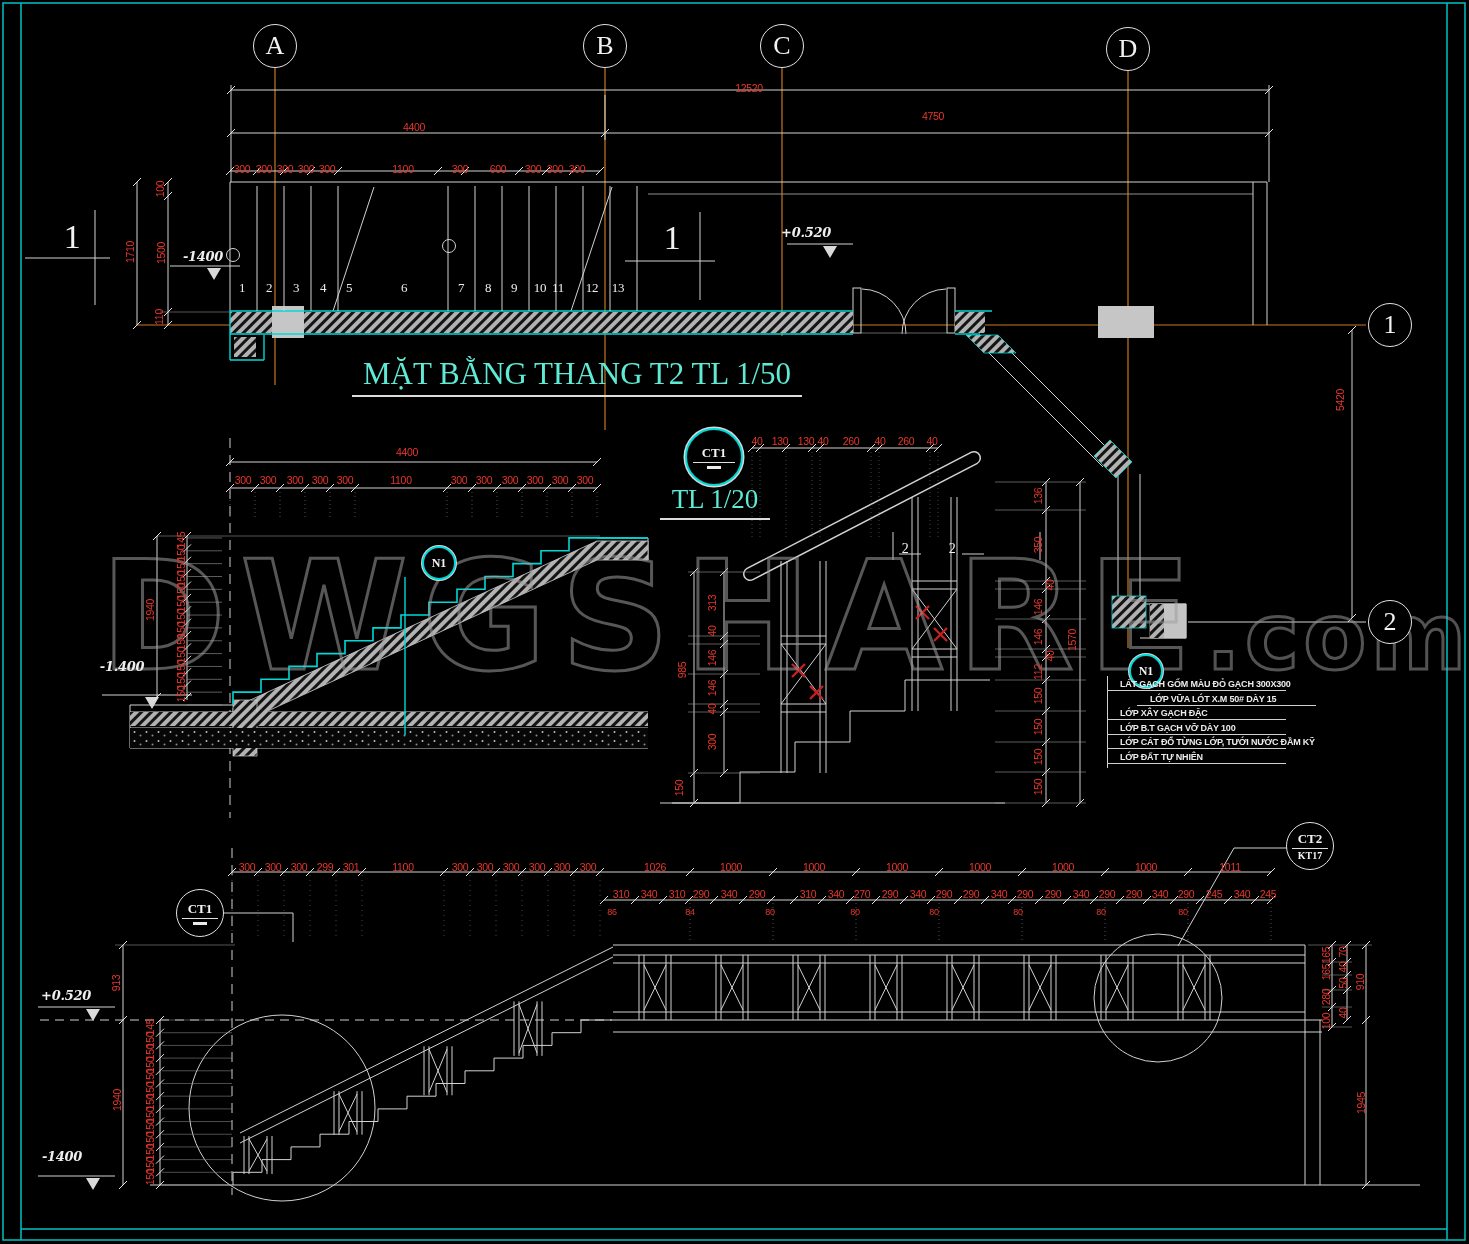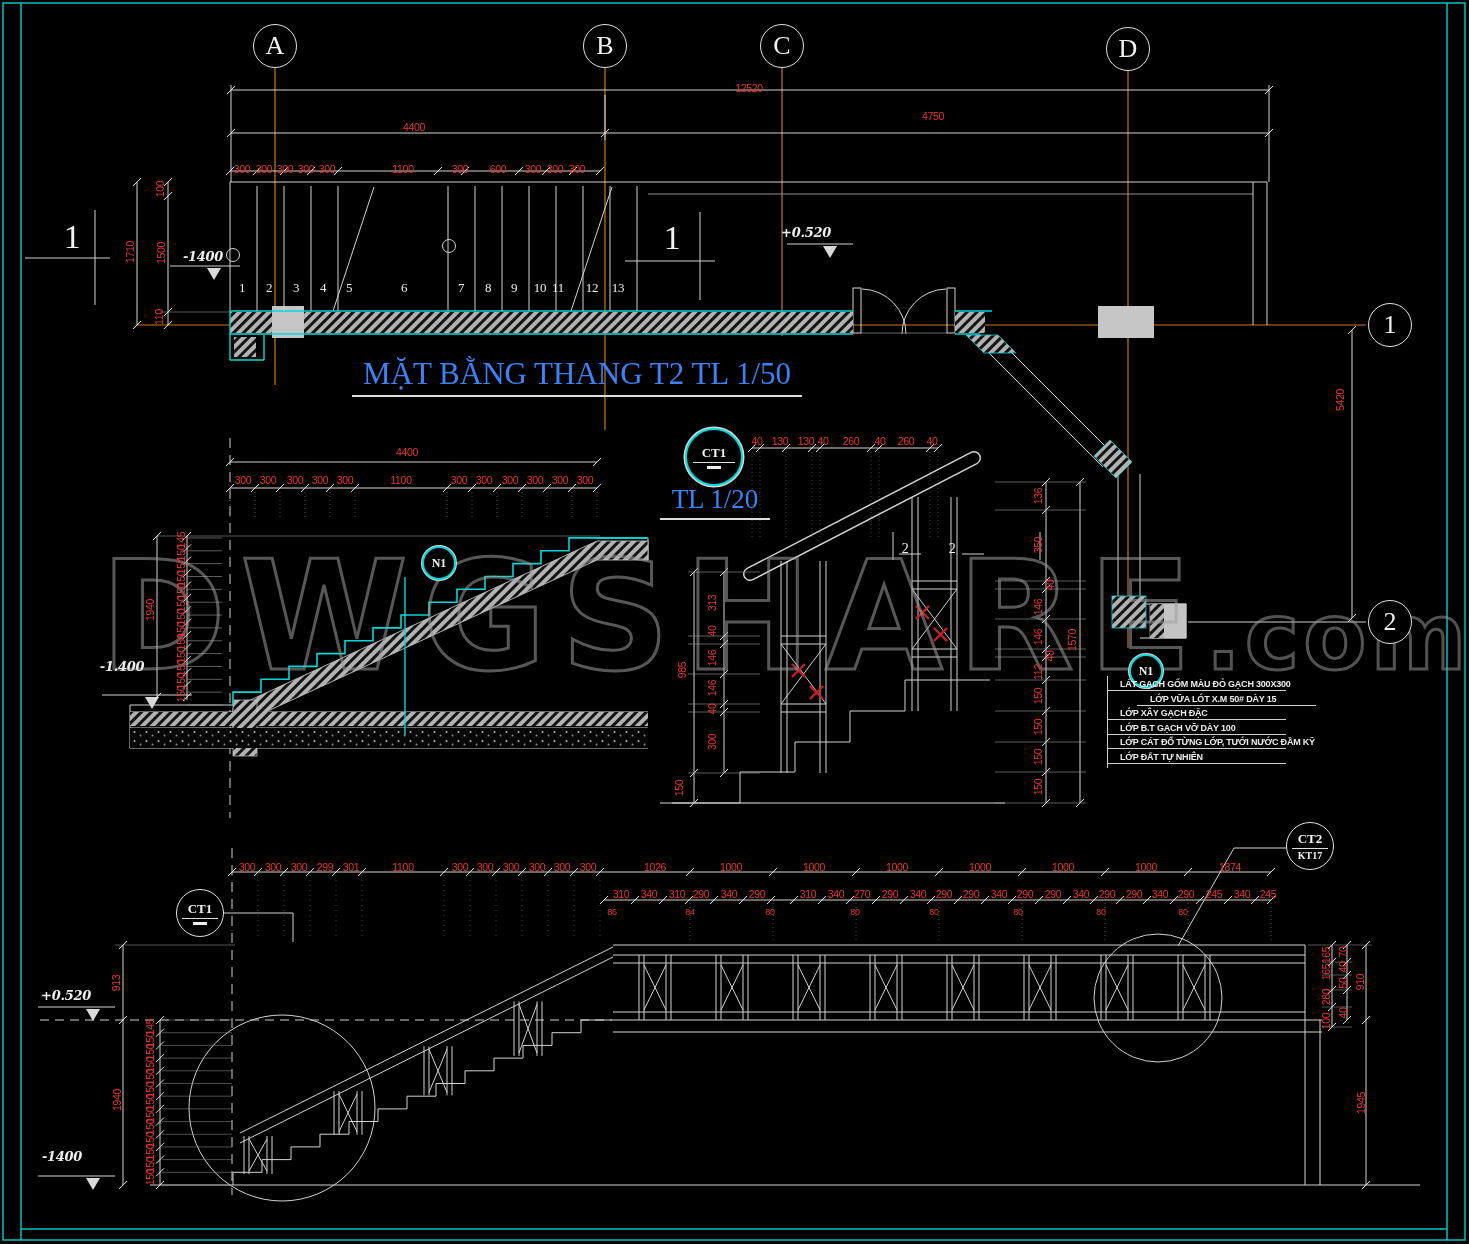--- a/index.html
+++ b/index.html
@@ -20,21 +20,21 @@
   .db{position:absolute;transform:translate(-50%,-50%);border-radius:50%;background:#000;
       display:flex;flex-direction:column;align-items:center;justify-content:center;color:#f2f2f2;}
   .db .dv{width:78%;height:1px;background:#e0e0e0;margin:1px 0;}
   .db .dash{width:14px;height:3px;background:#ececec;margin-top:2px;}
   .db.cyan-big{width:54px;height:54px;border:2px solid #00d8d8;
       box-shadow:0 0 0 1.5px #d8d8d8, inset 0 0 0 1px #0a0a0a;font:700 13px "Liberation Serif",serif;}
   .db.cyan-small{width:30px;height:30px;border:2px solid #00d8d8;
       box-shadow:0 0 0 1px #d8d8d8;font:700 12px "Liberation Serif",serif;margin-left:34px;}
   .db.white-big{width:46px;height:46px;border:1.5px solid #e0e0e0;font:700 13px "Liberation Serif",serif;}
   .db .sub{font:700 10px "Liberation Serif",serif;}
-  .title{position:absolute;color:#3b82f6;font-family:"Liberation Serif",serif;
+  .title{position:absolute;color:#5eead4;font-family:"Liberation Serif",serif;
          border-bottom:2px solid #dcdcdc;text-align:center;padding-bottom:3px;}
   #title-plan{left:352px;top:356px;width:450px;font-size:31px;}
   #title-mc{left:198px;top:766px;width:322px;font-size:26px;}
   #title-elev{left:524px;top:1190px;width:450px;font-size:30px;}
   #title-tl20{left:660px;top:484px;width:110px;font-size:27px;}
   #watermark{position:absolute;left:100px;top:528px;font:700 152px "DejaVu Sans",sans-serif;
       letter-spacing:14px;color:transparent;-webkit-text-stroke:3px rgba(158,158,158,.55);
       pointer-events:none;}
   #watermark .suf{font-size:92px;letter-spacing:4px;-webkit-text-stroke:3px rgba(150,150,150,.55);}
   .note-row{position:absolute;width:166px;border-bottom:1px solid #cfcfcf;color:#ececec;
@@ -710,21 +710,21 @@
       <div class="lbl red" style="left: 537px; top: 867px;">300</div>
       <div class="lbl red" style="left: 562px; top: 867px;">300</div>
       <div class="lbl red" style="left: 588px; top: 867px;">300</div>
       <div class="lbl red" style="left: 655px; top: 867px;">1026</div>
       <div class="lbl red" style="left: 731px; top: 867px;">1000</div>
       <div class="lbl red" style="left: 814px; top: 867px;">1000</div>
       <div class="lbl red" style="left: 897px; top: 867px;">1000</div>
       <div class="lbl red" style="left: 980px; top: 867px;">1000</div>
       <div class="lbl red" style="left: 1063px; top: 867px;">1000</div>
       <div class="lbl red" style="left: 1146px; top: 867px;">1000</div>
-      <div class="lbl red" style="left: 1230px; top: 867px;">1874</div>
+      <div class="lbl red" style="left: 1230px; top: 867px;">1011</div>
       <div class="lbl red" style="left: 621px; top: 894px;">310</div>
       <div class="lbl red" style="left: 649px; top: 894px;">340</div>
       <div class="lbl red" style="left: 677px; top: 894px;">310</div>
       <div class="lbl red" style="left: 701px; top: 894px;">290</div>
       <div class="lbl red" style="left: 729px; top: 894px;">340</div>
       <div class="lbl red" style="left: 757px; top: 894px;">290</div>
       <div class="lbl red" style="left: 808px; top: 894px;">310</div>
       <div class="lbl red" style="left: 836px; top: 894px;">340</div>
       <div class="lbl red" style="left: 862px; top: 894px;">270</div>
       <div class="lbl red" style="left: 890px; top: 894px;">290</div>

